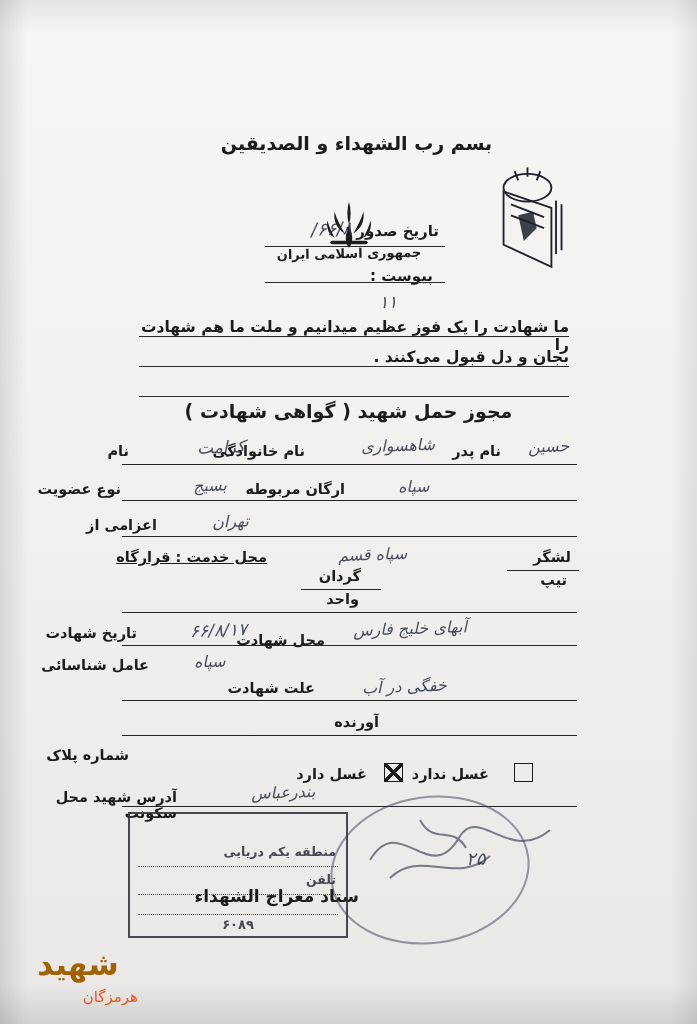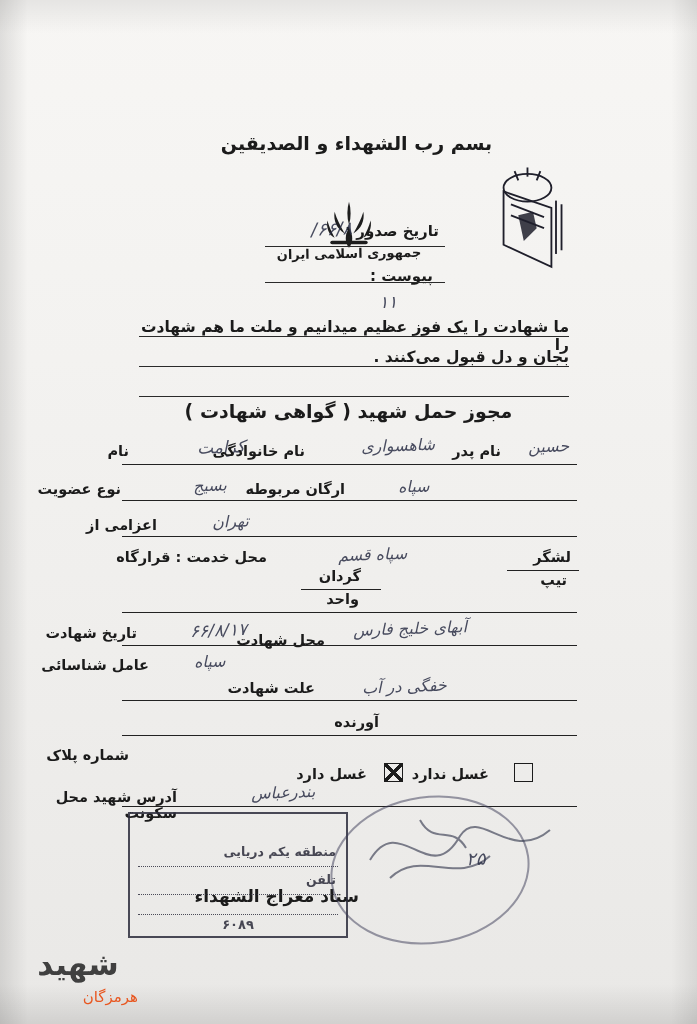--- a/index.html
+++ b/index.html
@@ -125,21 +125,21 @@
   #scribble{
     position:absolute;left:360px;top:790px;width:200px;height:120px;opacity:.75;
   }
 
   
   #site-logo{
     position:absolute;left:18px;bottom:18px;width:120px;height:64px;
   }
   #site-logo .word{
     position:absolute;left:0;top:4px;width:120px;height:40px;
-    color:#404040;font-size:31px;font-weight:700;text-align:center;
+    color:#a16207;font-size:31px;font-weight:700;text-align:center;
     font-family:"DejaVu Sans",sans-serif;letter-spacing:-1px;
   }
   #site-logo .sub{
     position:absolute;left:0;bottom:0;width:120px;text-align:right;
     color:#e8561f;font-size:15px;font-weight:400;
   }
 </style>
 </head>
 <body>
 
@@ -208,21 +208,21 @@
   <div class="lbl print" style="top:481px;right:576px;">نوع عضویت</div>
   <div class="hand" style="position:absolute;top:476px;right:470px;font-size:16px;">بسیج</div>
   <div class="lbl print" style="top:481px;right:352px;">ارگان مربوطه</div>
   <div class="hand" style="position:absolute;top:477px;right:268px;font-size:16px;">سپاه</div>
   <div class="hline" style="top:500px;right:120px;width:455px;"></div>
 
   <div class="lbl print" style="top:517px;right:540px;">اعزامی از</div>
   <div class="hand" style="position:absolute;top:512px;right:448px;font-size:16px;">تهران</div>
   <div class="hline" style="top:536px;right:120px;width:455px;"></div>
 
-  <div class="lbl print" style="top:549px;right:430px;">محل خدمت : قرارگاه</div>
+  <div class="lbl print" style="top:549px;right:430px;text-decoration:underline;">محل خدمت : قرارگاه</div>
   <div class="hand" style="position:absolute;top:545px;right:290px;font-size:16px;">سپاه قسم</div>
 
   <div class="print" style="position:absolute;top:549px;right:126px;font-size:14.5px;">لشگر</div>
   <div class="hline" style="top:570px;right:118px;width:72px;"></div>
   <div class="print" style="position:absolute;top:572px;right:130px;font-size:14.5px;">تیپ</div>
 
   <div class="print" style="position:absolute;top:568px;right:336px;font-size:14.5px;">گردان</div>
   <div class="hline" style="top:589px;right:316px;width:80px;"></div>
   <div class="print" style="position:absolute;top:591px;right:338px;font-size:14.5px;">واحد</div>
 

